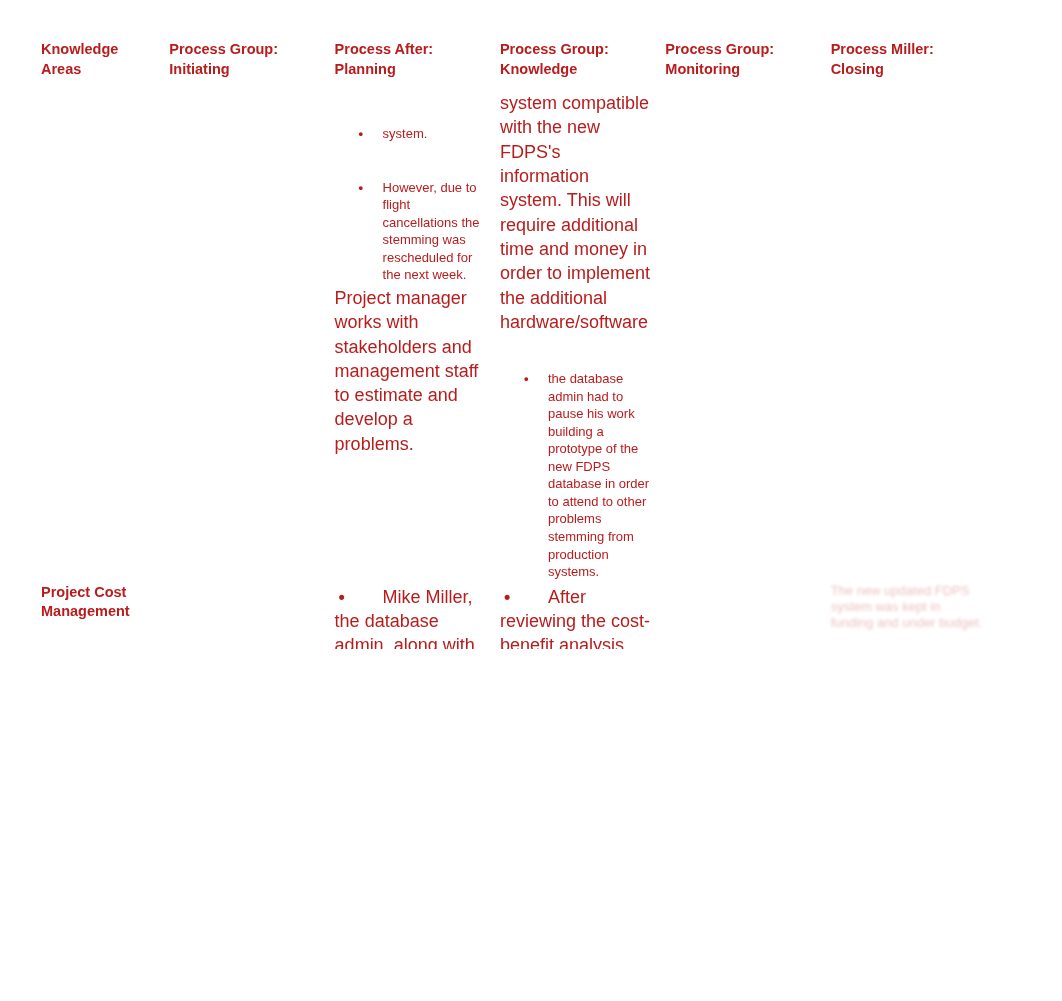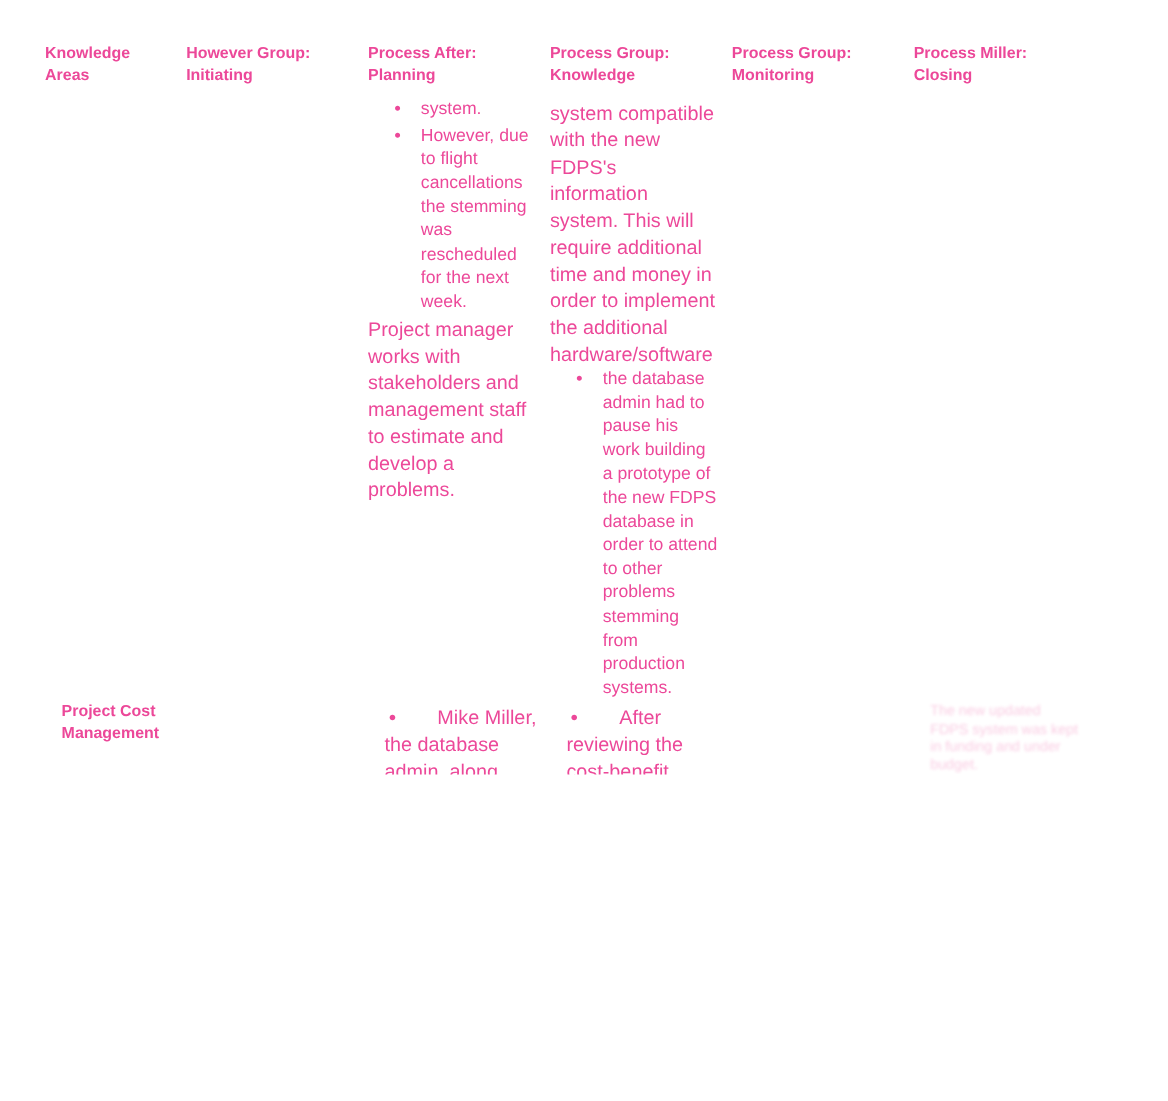--- a/index.html
+++ b/index.html
@@ -25,42 +25,43 @@
       border-collapse: collapse;
       width: 100%;
       table-layout: fixed;
     }
     th, td {
       text-align: left;
       vertical-align: top;
       padding: 0 6px;
       font-size: 14.5px;
       line-height: 1.35;
-      color: #ec4899;
+      color: #b91c1c;
     }
     th {
       font-weight: 700;
       padding-bottom: 10px;
     }
     .col-ka { width: 128px; }
     .col-pg { width: 165px; }
     .row-label {
       font-weight: 700;
     }
     ul {
       list-style: none;
       padding-left: 0;
       margin: 0;
     }
     ul li {
       position: relative;
       padding-left: 48px;
-      font-size: 16px;
+      font-size: 13px;
       line-height: 1.35;
       margin-bottom: 2px;
+      margin-top: 36px;
     }
     ul li::before {
       content: "•";
       position: absolute;
       left: 24px;
       top: 0;
       font-weight: bold;
     }
     .p-lead-bullet {
       position: relative;
@@ -95,40 +96,39 @@
     .row2-cell {
       height: 66px;
       overflow: hidden;
       position: relative;
     }
     .clip-bottom {
       position: absolute;
       top: 0;
       left: 6px;
       right: 6px;
-      margin-left: 15px;
     }
   </style>
 </head>
 <body>
 
 <div class="table-wrapper">
   <table>
     <colgroup>
       <col class="col-ka">
       <col class="col-pg">
       <col class="col-pg">
       <col class="col-pg">
       <col class="col-pg">
       <col class="col-pg">
     </colgroup>
     <thead>
       <tr>
         <th>Knowledge Areas</th>
-        <th>However Group: Initiating</th>
+        <th>Process Group: Initiating</th>
         <th>Process After: Planning</th>
         <th>Process Group: Knowledge</th>
         <th>Process Group: Monitoring</th>
         <th>Process Miller: Closing</th>
       </tr>
     </thead>
     <tbody>
 
       <tr>
         <td class="row1-cell"></td>

